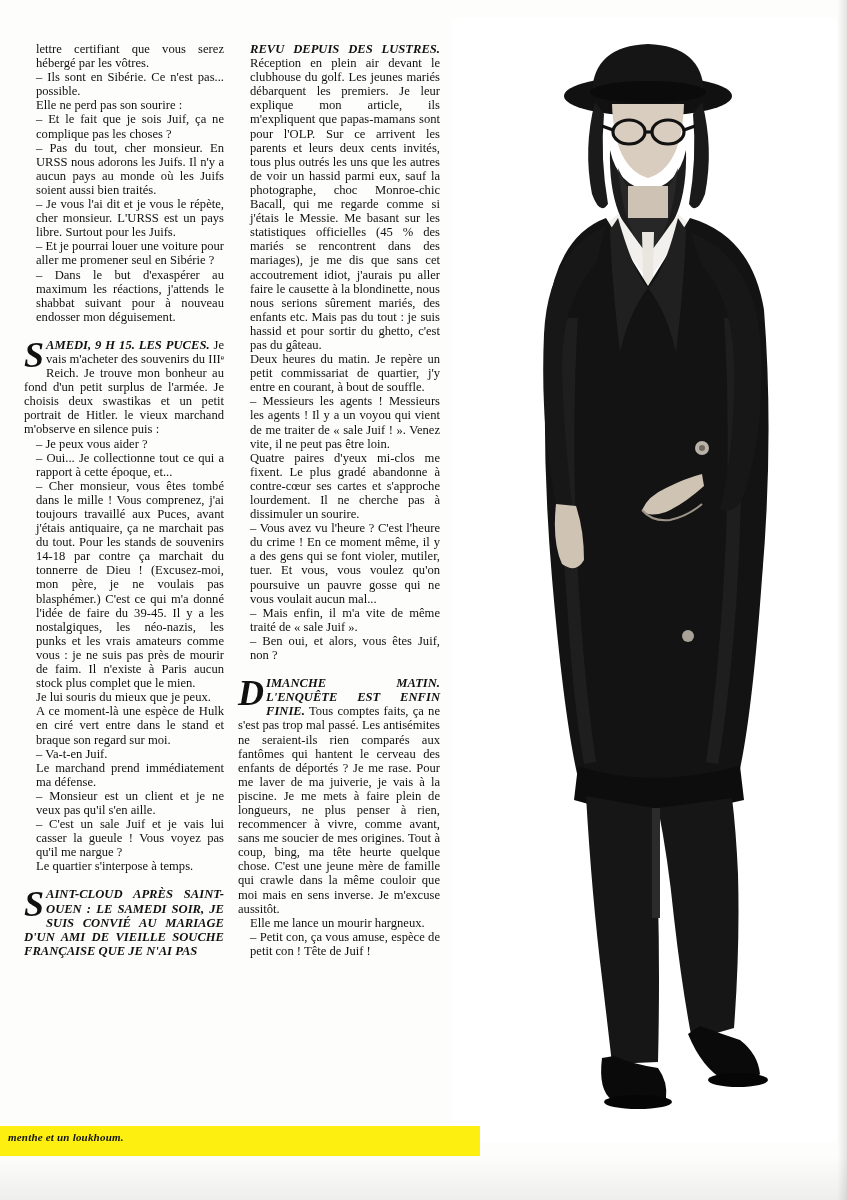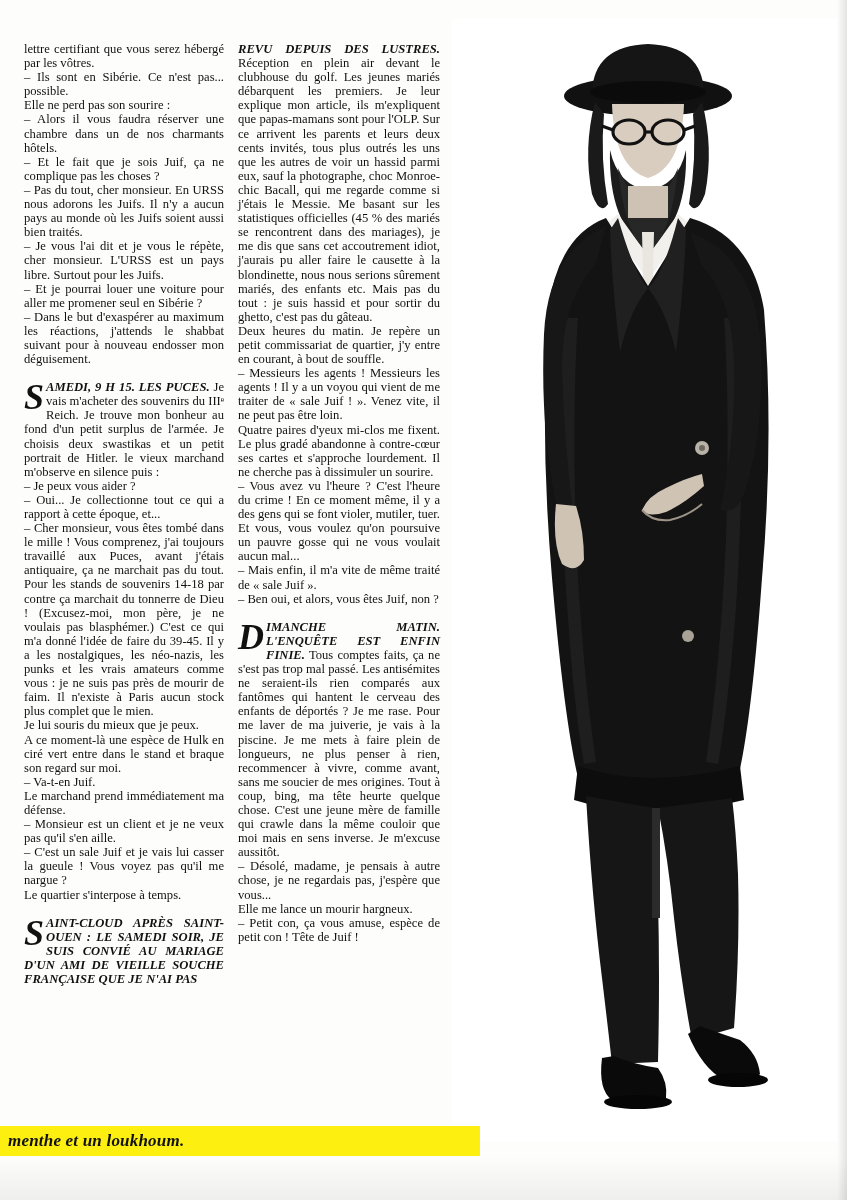--- a/index.html
+++ b/index.html
@@ -23,21 +23,21 @@
     top: 42px;
     text-align: justify;
     font-size: 12.6px;
     line-height: 14.1px;
     hyphens: auto;
     -webkit-hyphens: auto;
   }
   .col-left  { left: 24px;  width: 200px; }
   .col-mid   { left: 238px; width: 202px; }
 
-  .para { margin: 0 0 0 0; }
+  .para { margin: 0 0 0 12px; }
   .para + .para { margin-top: 0; }
 
   
   .section-open {
     margin-top: 14px;
   }
   .dropcap {
     float: left;
     font-family: "Liberation Serif", serif;
     font-size: 36px;
@@ -78,21 +78,21 @@
     height: 30px;
     background: #fdf010;
   }
   .footer-band .txt {
     position: absolute;
     left: 8px;
     top: 5px;
     font-family: "Liberation Serif", serif;
     font-style: italic;
     font-weight: bold;
-    font-size: 17px;
+    font-size: 11px;
     color: #111;
     letter-spacing: .2px;
   }
   .edge-shadow-right {
     position: absolute;
     right: 0; top: 0; width: 10px; height: 1200px;
     background: linear-gradient(to right, rgba(0,0,0,0), rgba(0,0,0,0.10));
   }
   .edge-shadow-bottom {
     position: absolute;
@@ -103,21 +103,20 @@
 </head>
 <body>
 
 <div class="page">
 
   <div class="col col-left">
 
     <p class="para">lettre certifiant que vous serez hébergé par les vôtres.</p>
     <p class="para">– Ils sont en Sibérie. Ce n'est pas... possible.</p>
     <p class="para">Elle ne perd pas son sourire :</p>
-    <p class="para">– Alors il vous faudra réserver une chambre dans un de nos charmants hôtels.</p>
     <p class="para">– Et le fait que je sois Juif, ça ne complique pas les choses ?</p>
     <p class="para">– Pas du tout, cher monsieur. En URSS nous adorons les Juifs. Il n'y a aucun pays au monde où les Juifs soient aussi bien traités.</p>
     <p class="para">– Je vous l'ai dit et je vous le répète, cher monsieur. L'URSS est un pays libre. Surtout pour les Juifs.</p>
     <p class="para">– Et je pourrai louer une voiture pour aller me promener seul en Sibérie ?</p>
     <p class="para">– Dans le but d'exaspérer au maximum les réactions, j'attends le shabbat suivant pour à nouveau endosser mon déguisement.</p>
 
     <div class="section-open">
       <span class="dropcap">S</span>
       <span class="smallcaps">AMEDI, 9 H 15. LES PUCES.</span>
       <span>Je vais m'acheter des souvenirs du IIIᵉ Reich. Je trouve mon bonheur au fond d'un petit surplus de l'armée. Je choisis deux swastikas et un petit portrait de Hitler. le vieux marchand m'observe en silence puis :</span>
@@ -152,21 +151,20 @@
     <p class="para">– Vous avez vu l'heure ? C'est l'heure du crime ! En ce moment même, il y a des gens qui se font violer, mutiler, tuer. Et vous, vous voulez qu'on poursuive un pauvre gosse qui ne vous voulait aucun mal...</p>
     <p class="para">– Mais enfin, il m'a vite de même traité de « sale Juif ».</p>
     <p class="para">– Ben oui, et alors, vous êtes Juif, non ?</p>
 
     <div class="section-open">
       <span class="dropcap">D</span>
       <span class="lead-bold">IMANCHE MATIN. L'ENQUÊTE EST ENFIN FINIE.</span>
       <span>Tous comptes faits, ça ne s'est pas trop mal passé. Les antisémites ne seraient-ils rien comparés aux fantômes qui hantent le cerveau des enfants de déportés ? Je me rase. Pour me laver de ma juiverie, je vais à la piscine. Je me mets à faire plein de longueurs, ne plus penser à rien, recommencer à vivre, comme avant, sans me soucier de mes origines. Tout à coup, bing, ma tête heurte quelque chose. C'est une jeune mère de famille qui crawle dans la même couloir que moi mais en sens inverse. Je m'excuse aussitôt.</span>
       <div class="clear"></div>
     </div>
-    <p class="para">– Désolé, madame, je pensais à autre chose, je ne regardais pas, j'espère que vous...</p>
     <p class="para">Elle me lance un mourir hargneux.</p>
     <p class="para">– Petit con, ça vous amuse, espèce de petit con ! Tête de Juif !</p>
   </div>
 
   <div class="photo">
     <svg width="385" height="1124" viewBox="0 0 385 1124" xmlns="http://www.w3.org/2000/svg" aria-hidden="true">
       <rect x="0" y="0" width="385" height="1124" fill="#ffffff"></rect>
       <g>
 
         <ellipse cx="196" cy="78" rx="84" ry="20" fill="#111"></ellipse>

